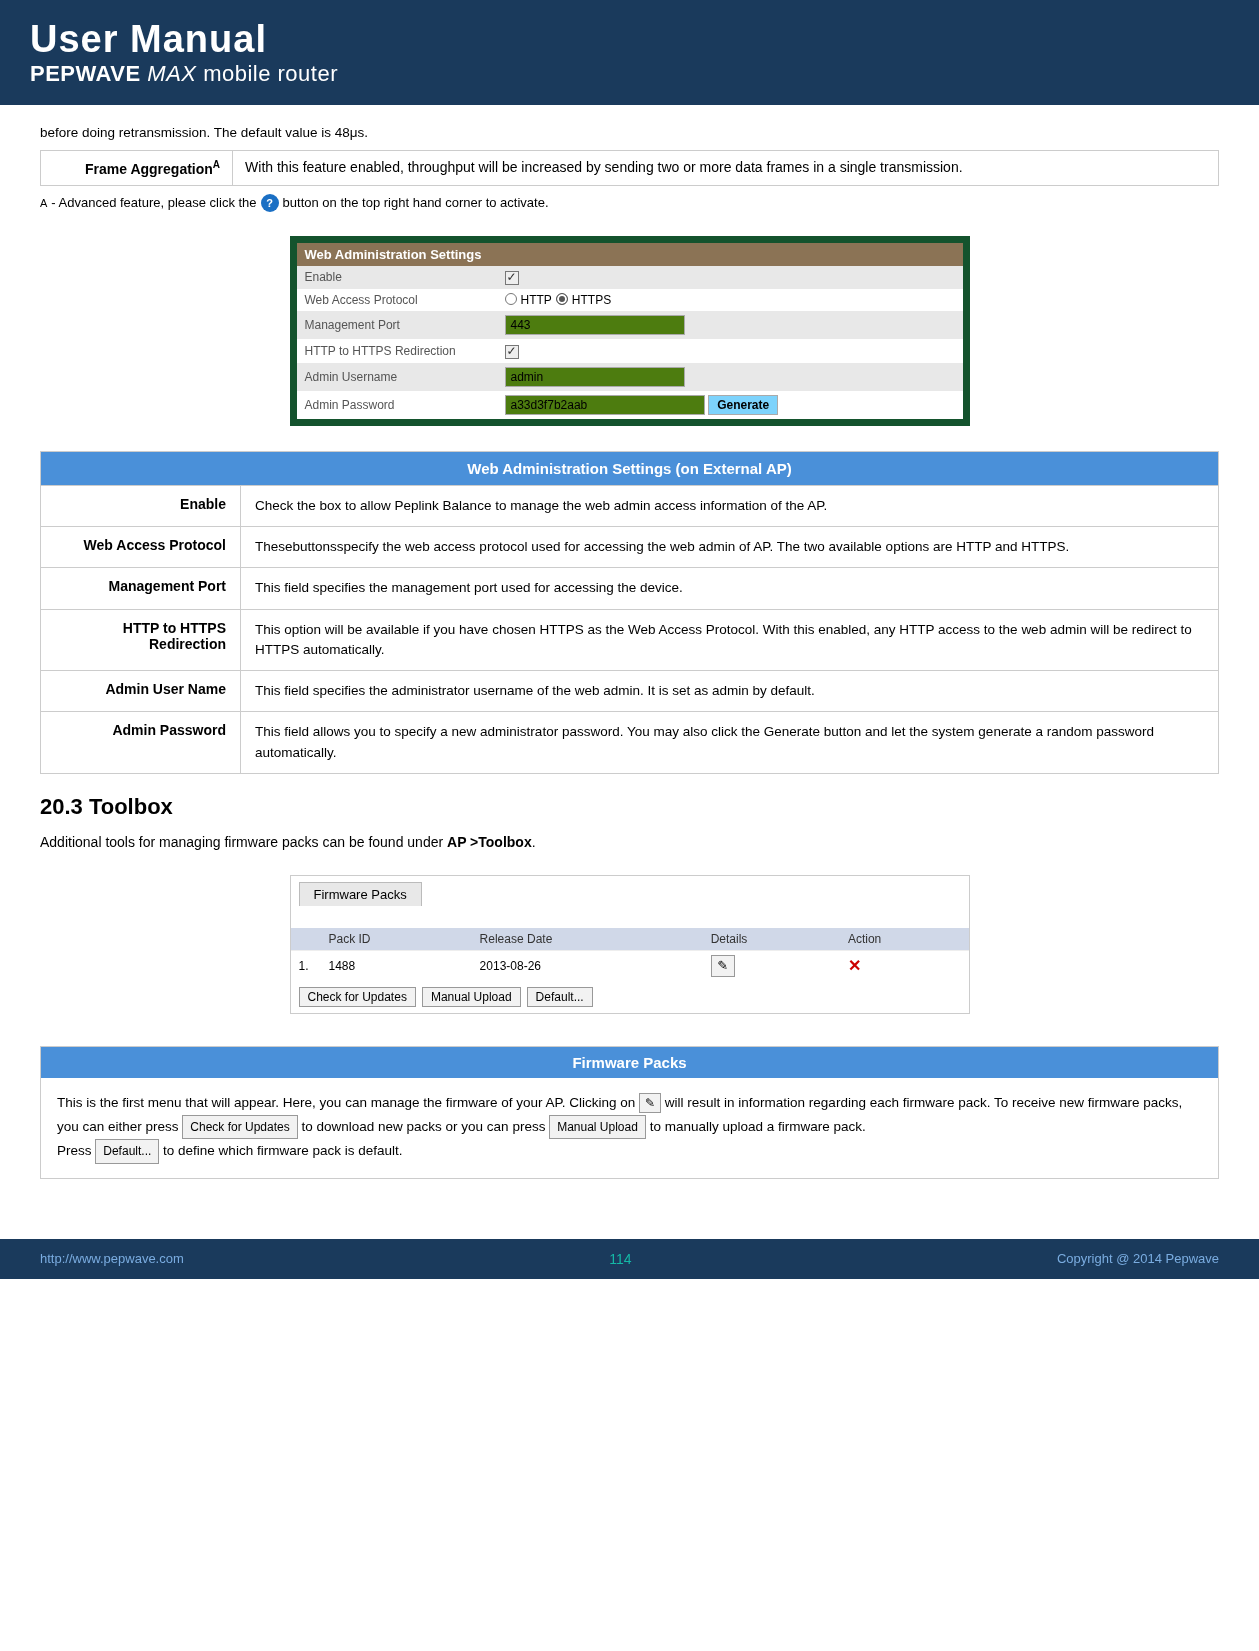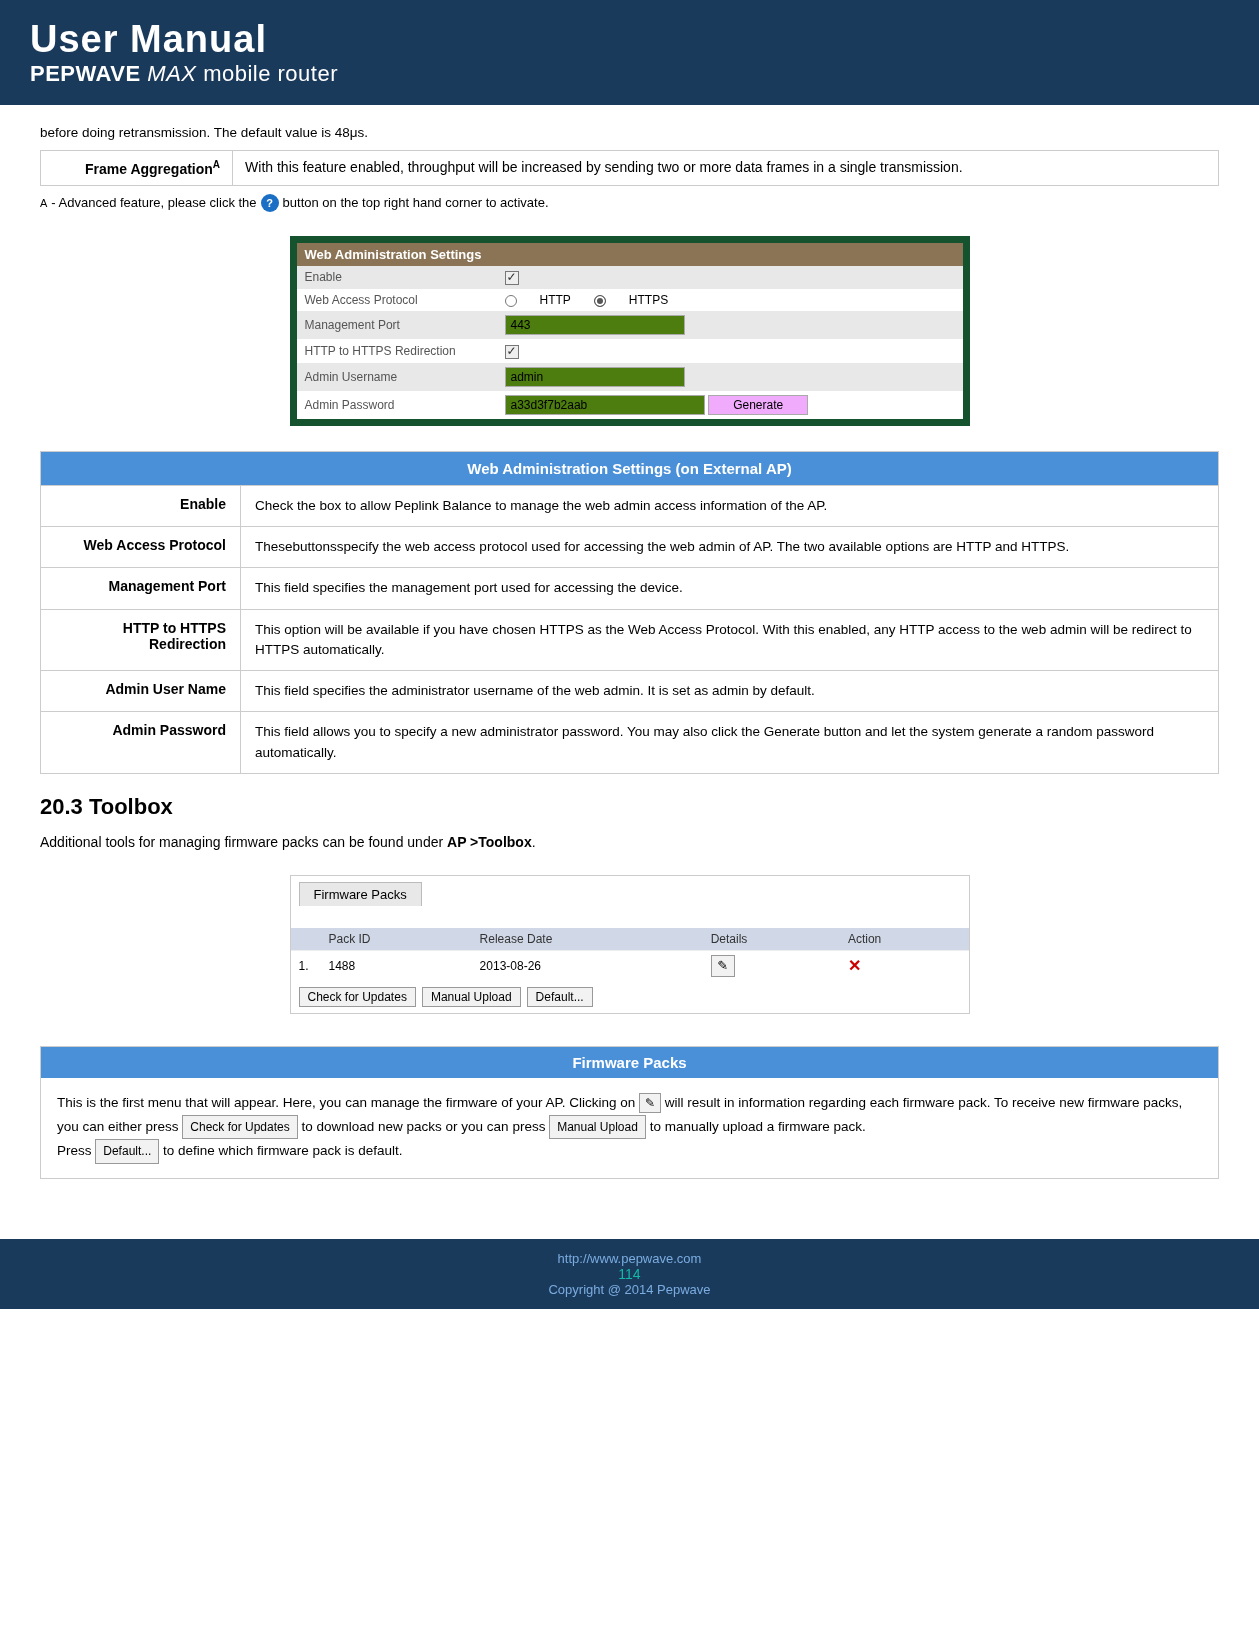--- a/index.html
+++ b/index.html
@@ -78,45 +78,46 @@
     .ss-input {
       border: 1px solid #aaa;
       padding: 2px 5px;
       font-size: 12px;
       background: #4d7c0f;
       display: inline-block;
       min-width: 180px;
     }
     .ss-btn {
       border: 1px solid #aaa;
-      padding: 2px 24px;
-      font-size: 12px;
-      background: #f0abfc;
+      padding: 2px 8px;
+      font-size: 12px;
+      background: #7dd3fc;
       cursor: pointer;
+      font-weight: bold;
     }
     .ss-checkbox {
       width: 14px; height: 14px;
       display: inline-block;
       border: 1px solid #777;
       background: #eee;
       vertical-align: middle;
       position: relative;
     }
     .ss-checkbox::after {
       content: '✓';
       position: absolute;
       top: -2px;
       left: 1px;
       font-size: 12px;
       color: #333;
     }
     .radio-group {
       display: flex;
-      align-items: flex-end;
-      gap: 23px;
+      align-items: flex-start;
+      gap: 4px;
       font-size: 12px;
     }
     .radio-unchecked {
       width: 12px; height: 12px;
       border-radius: 50%;
       border: 1px solid #777;
       display: inline-block;
     }
     .radio-checked {
       width: 12px; height: 12px;
@@ -326,21 +327,20 @@
     
     .footer {
       background: #1a3a5c;
       color: #7aace0;
       display: flex;
       justify-content: space-between;
       align-items: center;
       padding: 12px 40px;
       font-size: 13px;
       margin-top: 20px;
-      flex-direction: column;
     }
     .footer .page-num {
       color: #14b8a6;
       font-size: 14px;
     }
 
     .superscript {
       font-size: 10px;
       vertical-align: super;
     }

